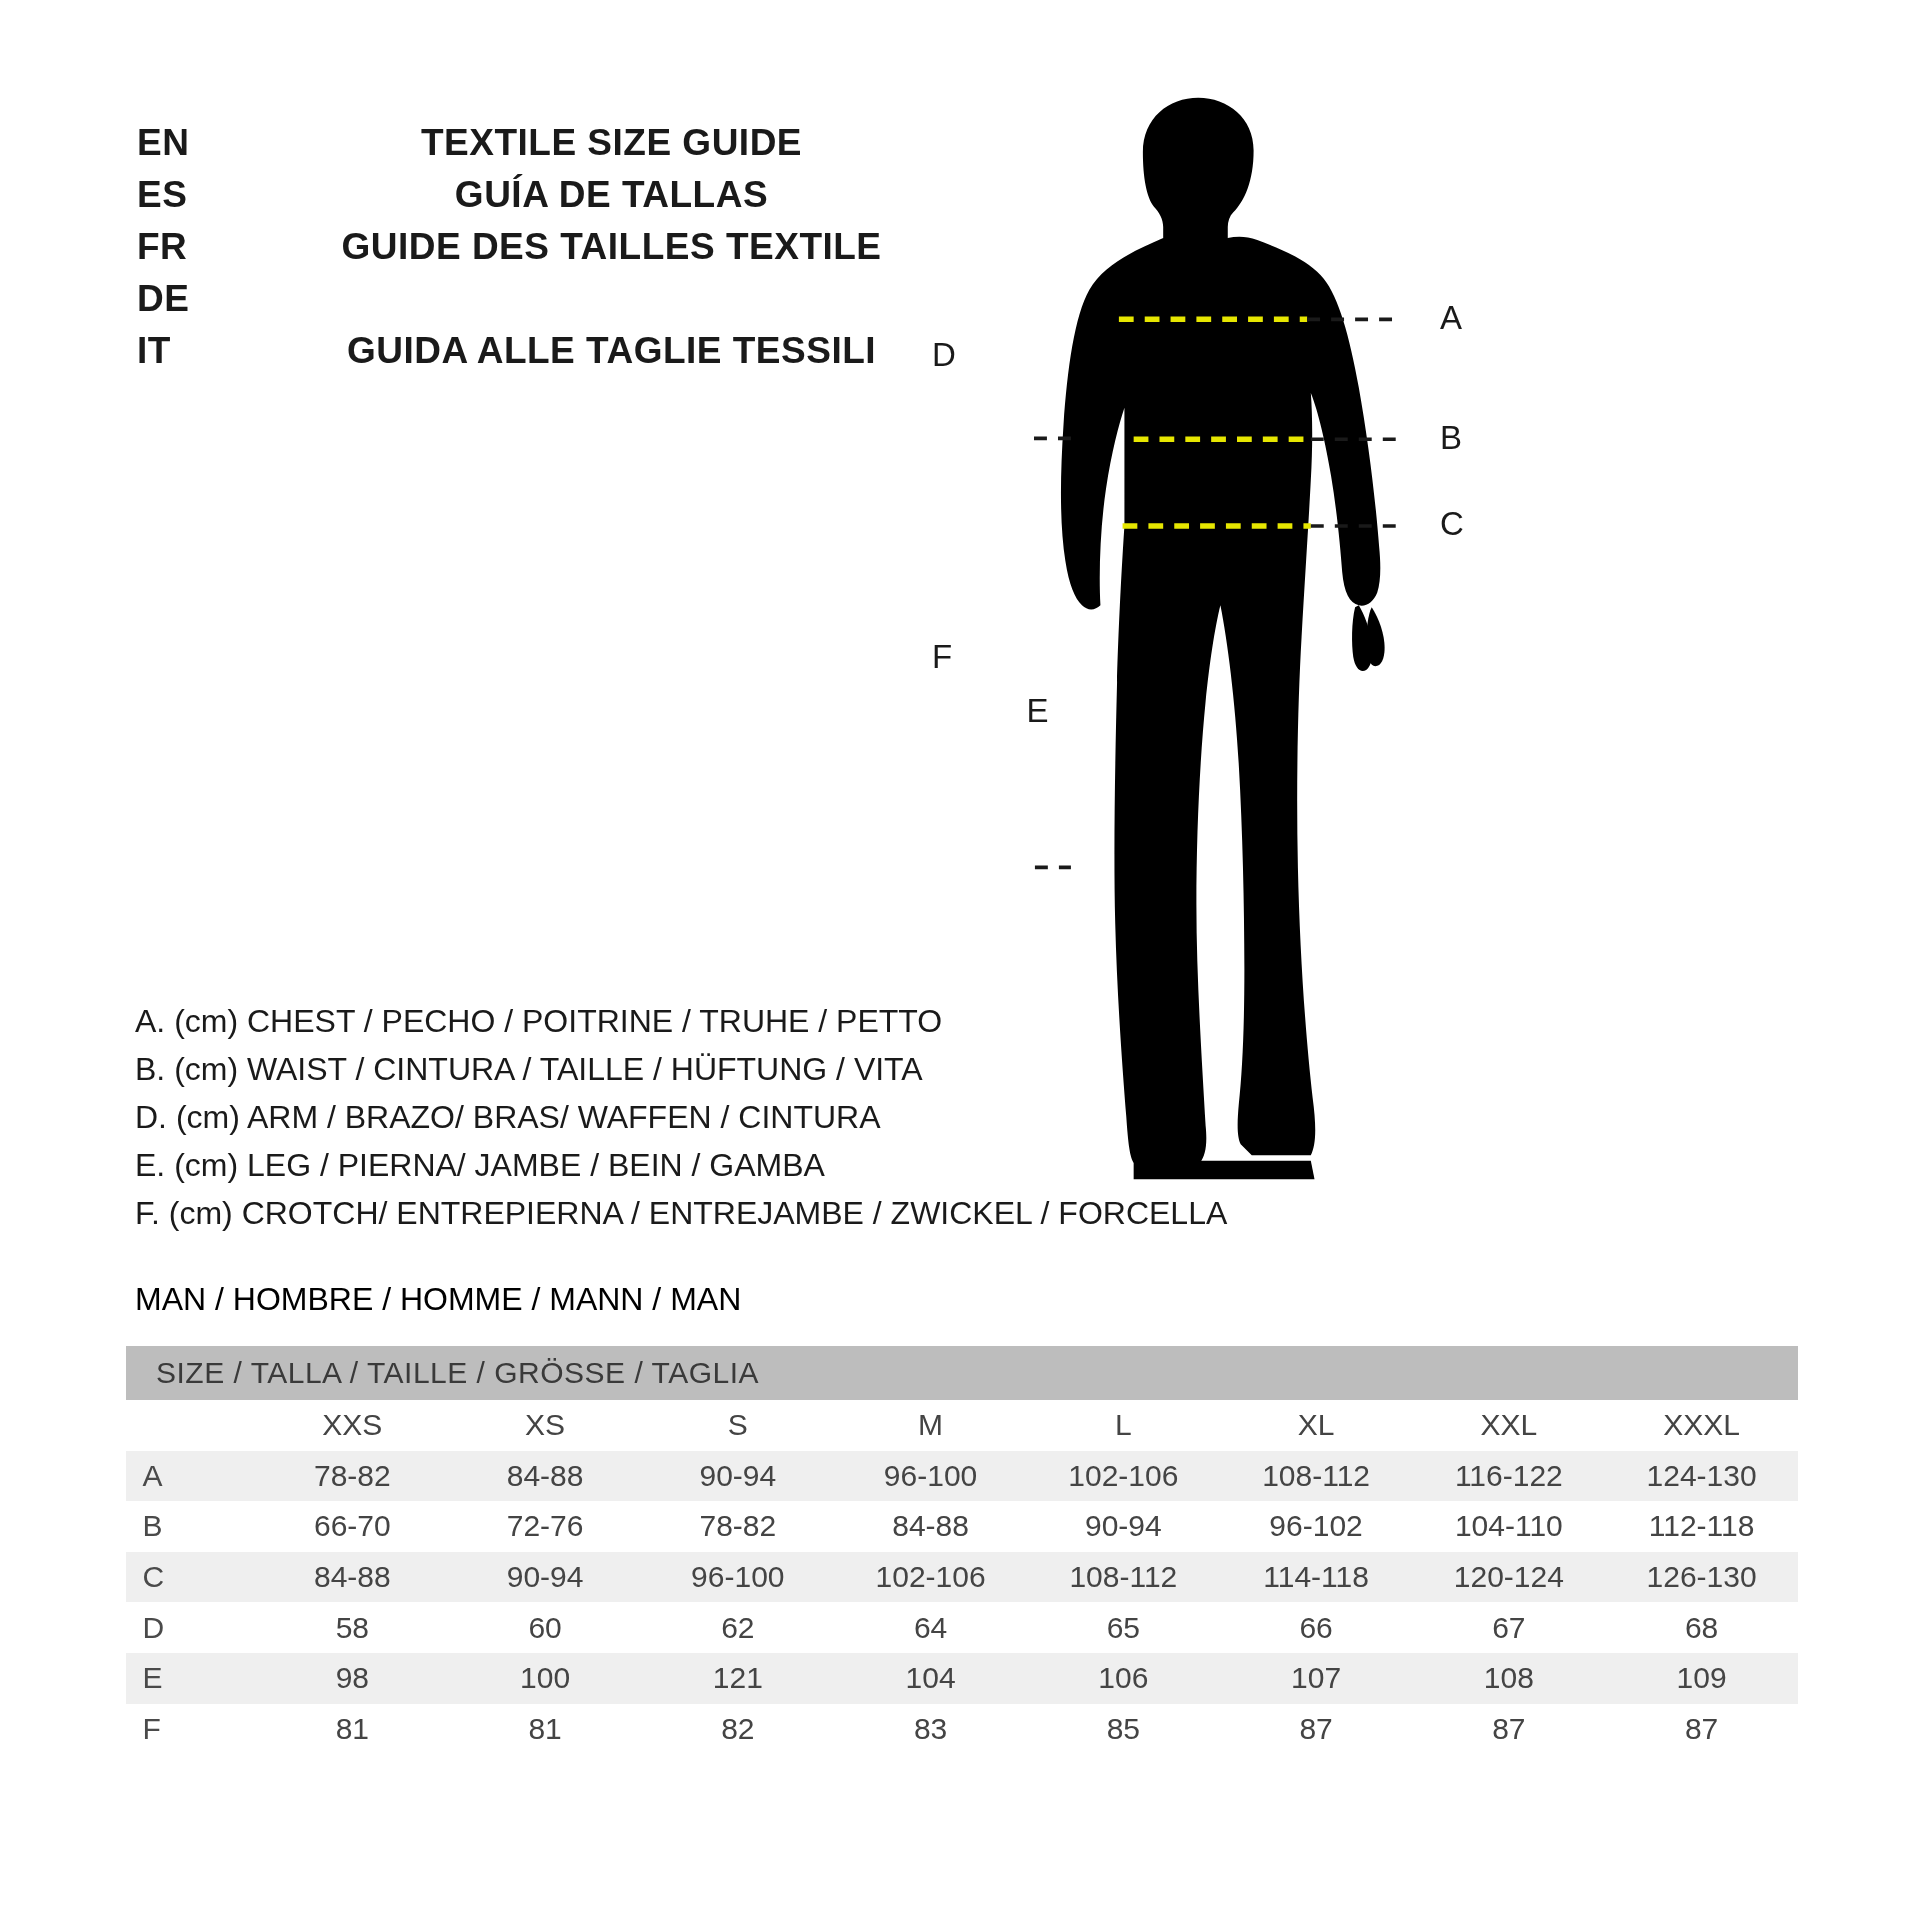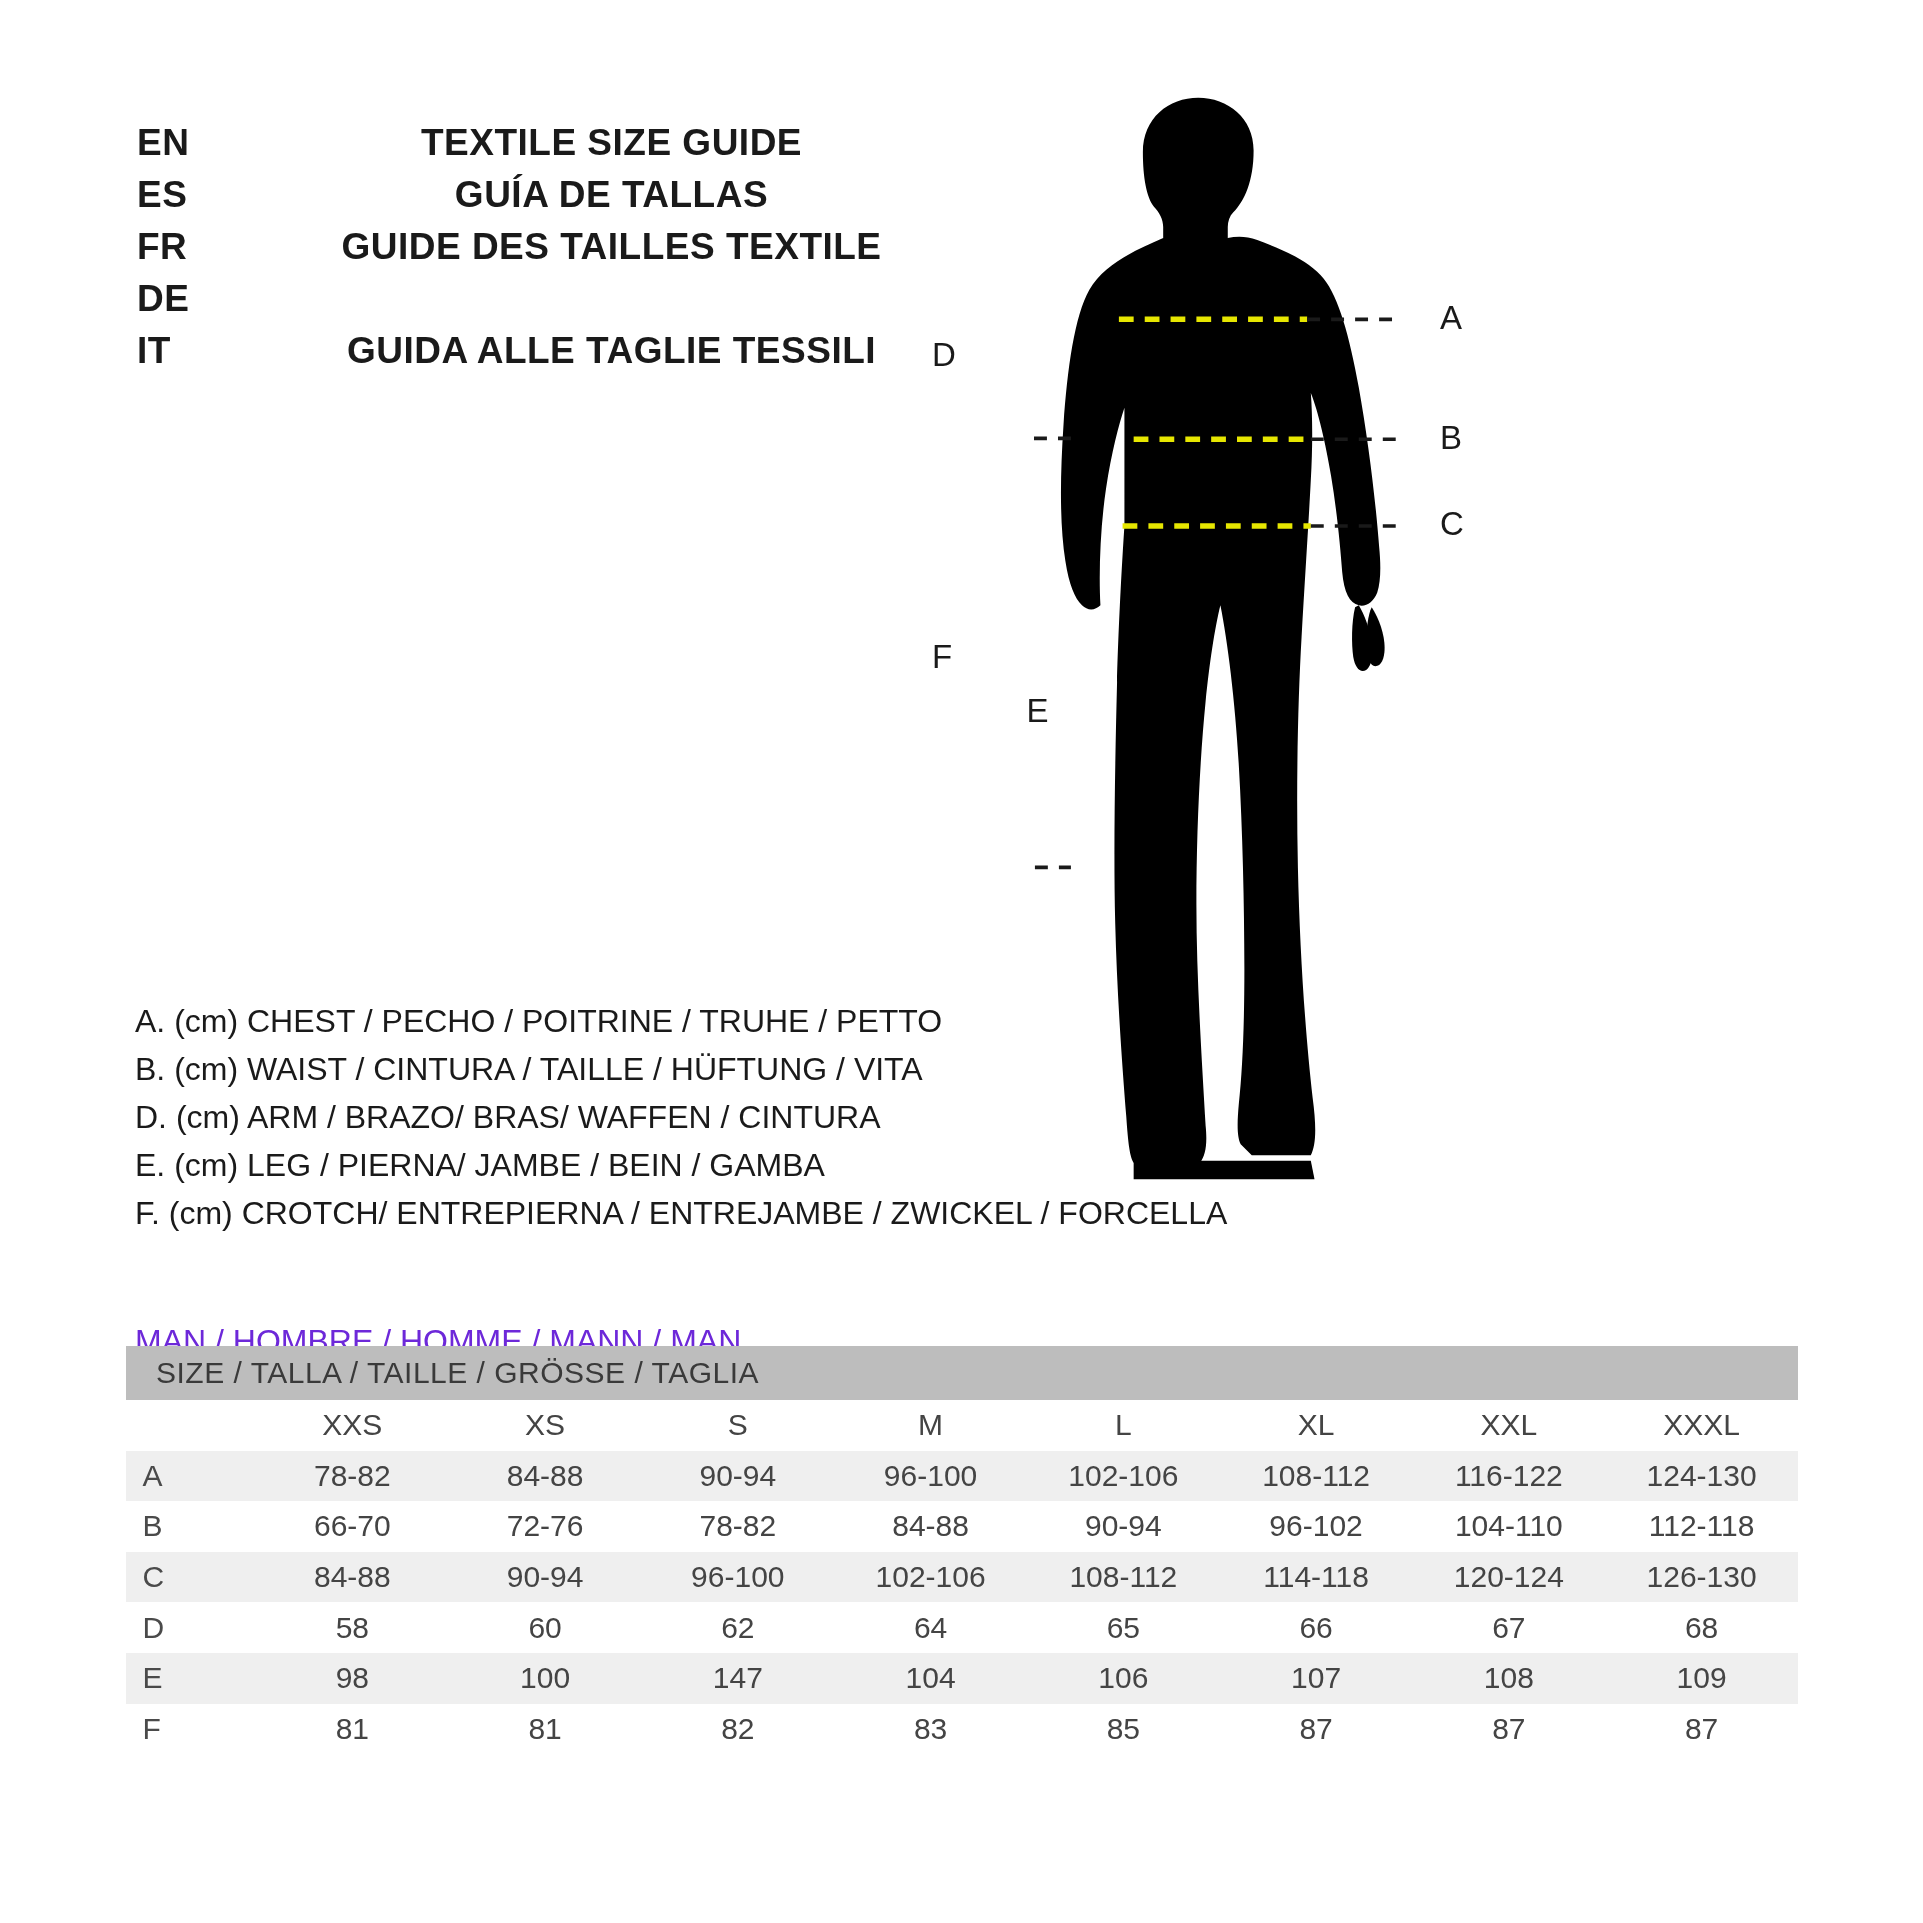--- a/index.html
+++ b/index.html
@@ -51,23 +51,23 @@
   }
   .legend-row {
     font-size: 32px;
     line-height: 48px;
     color: #1a1a1a;
     white-space: nowrap;
   }
   #gender-label {
     position: absolute;
     left: 135px;
-    top: 1323px;
+    top: 1281px;
     font-size: 32px;
-    color: #6d28d9;
+    color: #000000;
     white-space: nowrap;
   }
 
   
   #figure-area {
     position: absolute;
     left: 1034px;
     top: 92px;
     width: 812px;
     height: 1154px;
@@ -312,21 +312,21 @@
       <td>65</td>
       <td>66</td>
       <td>67</td>
       <td>68</td>
     </tr>
 
     <tr class="shaded">
       <td class="row-label">E</td>
       <td>98</td>
       <td>100</td>
-      <td>147</td>
+      <td>121</td>
       <td>104</td>
       <td>106</td>
       <td>107</td>
       <td>108</td>
       <td>109</td>
     </tr>
 
     <tr class="plain">
       <td class="row-label">F</td>
       <td>81</td>

